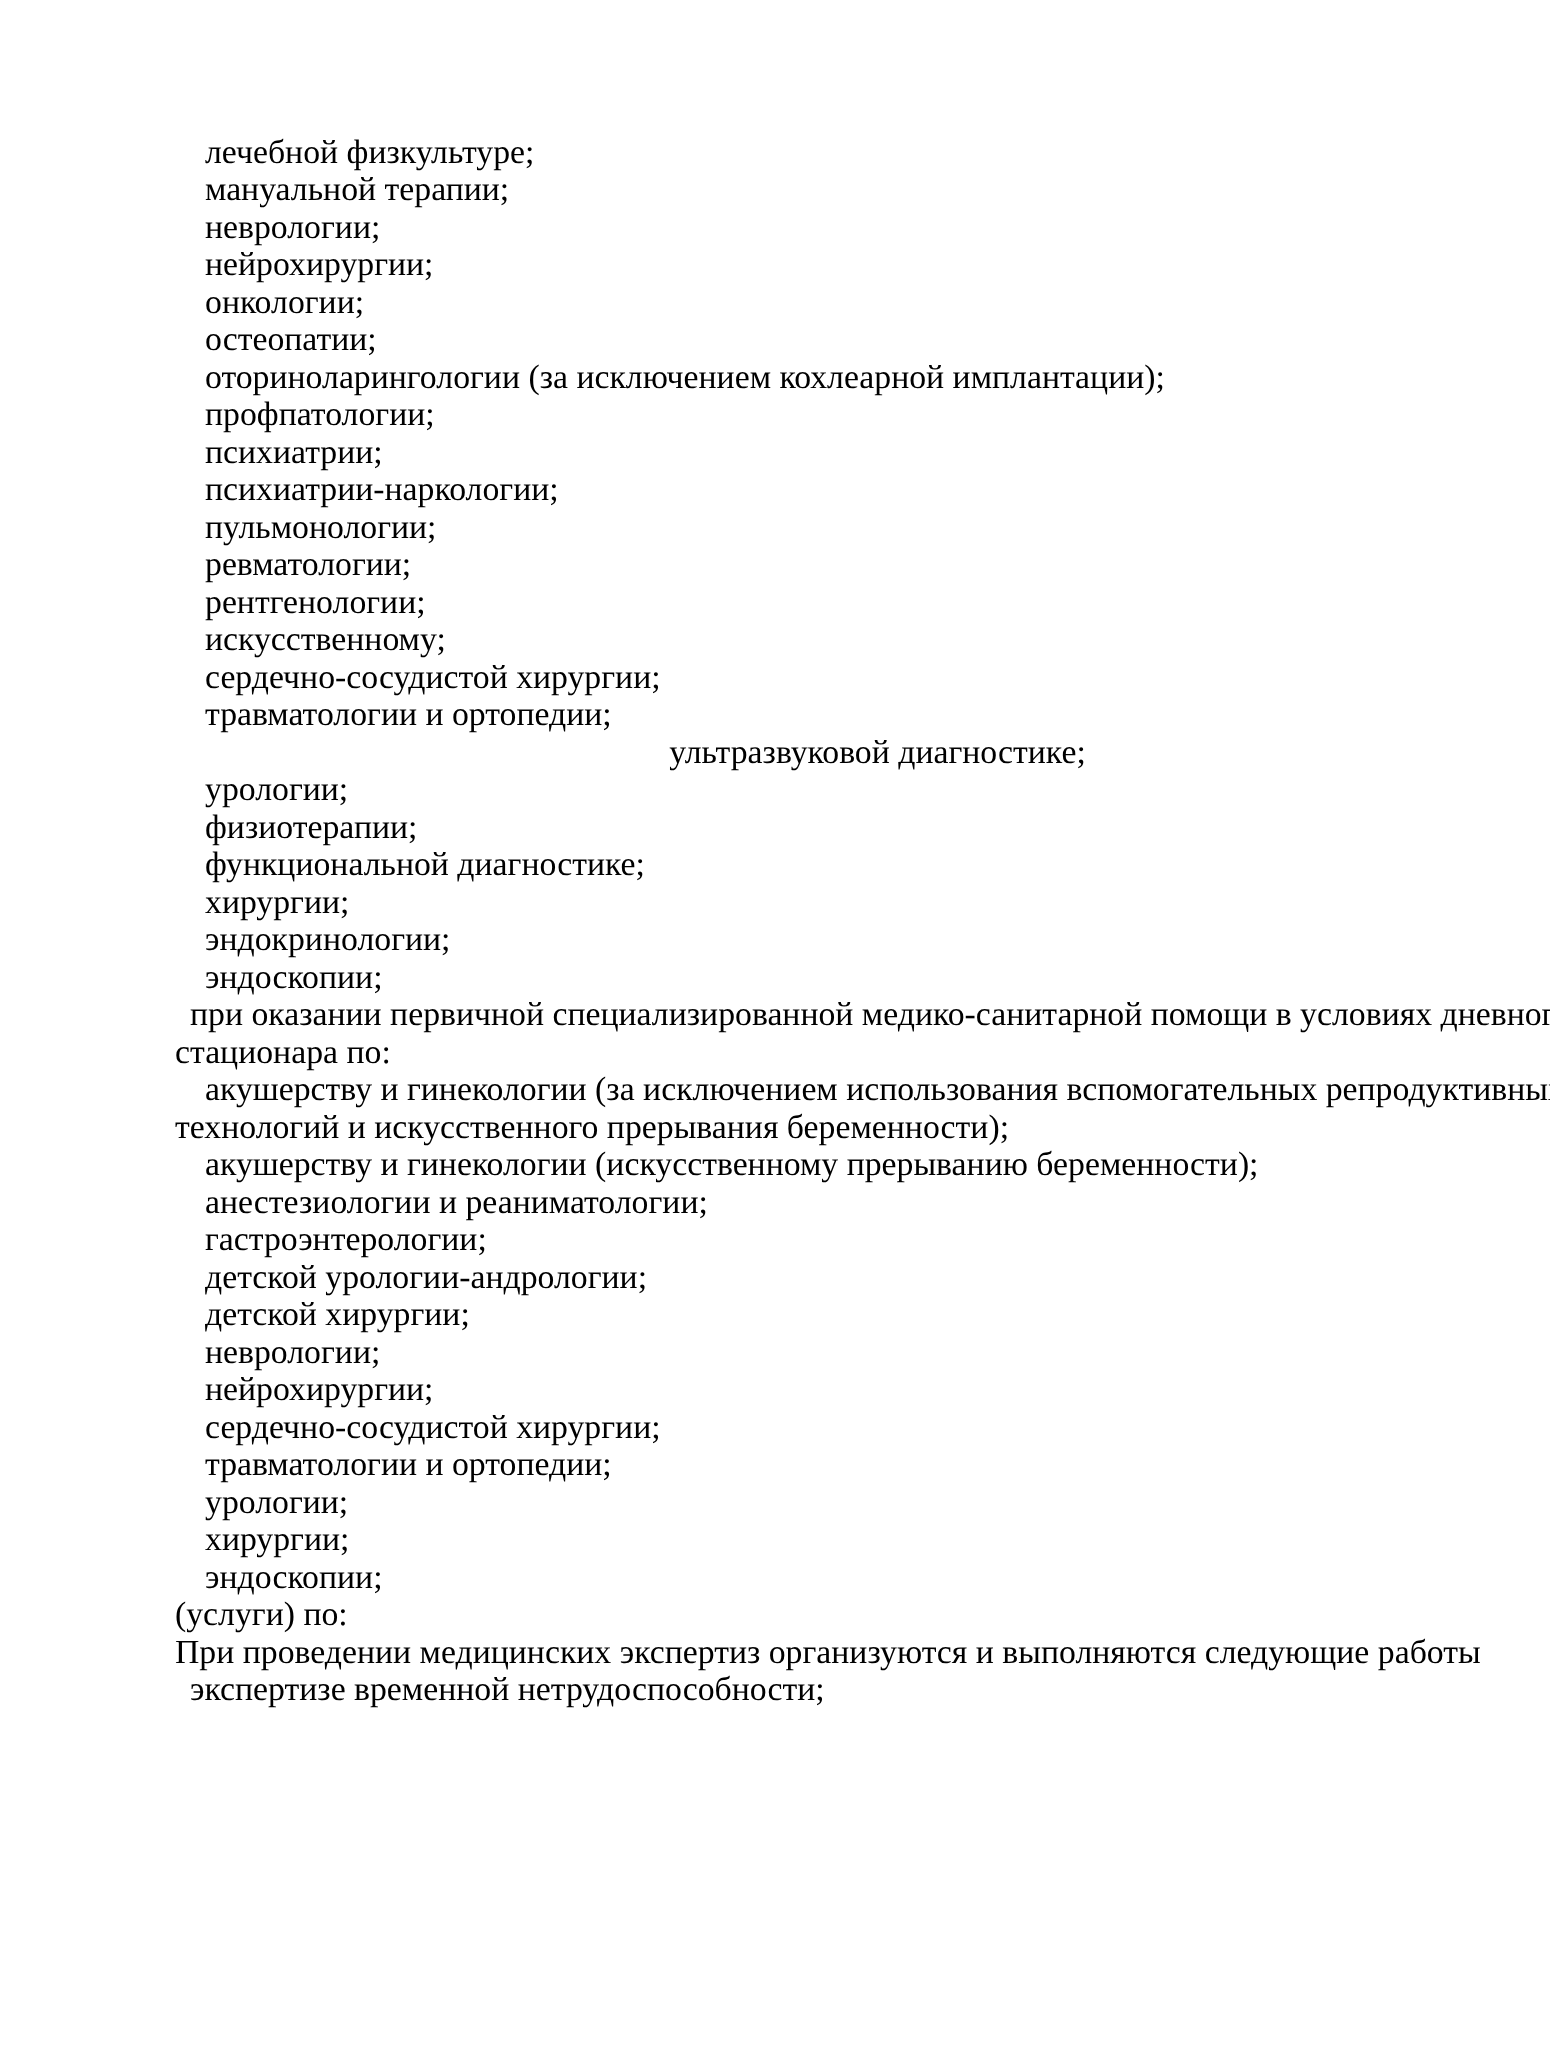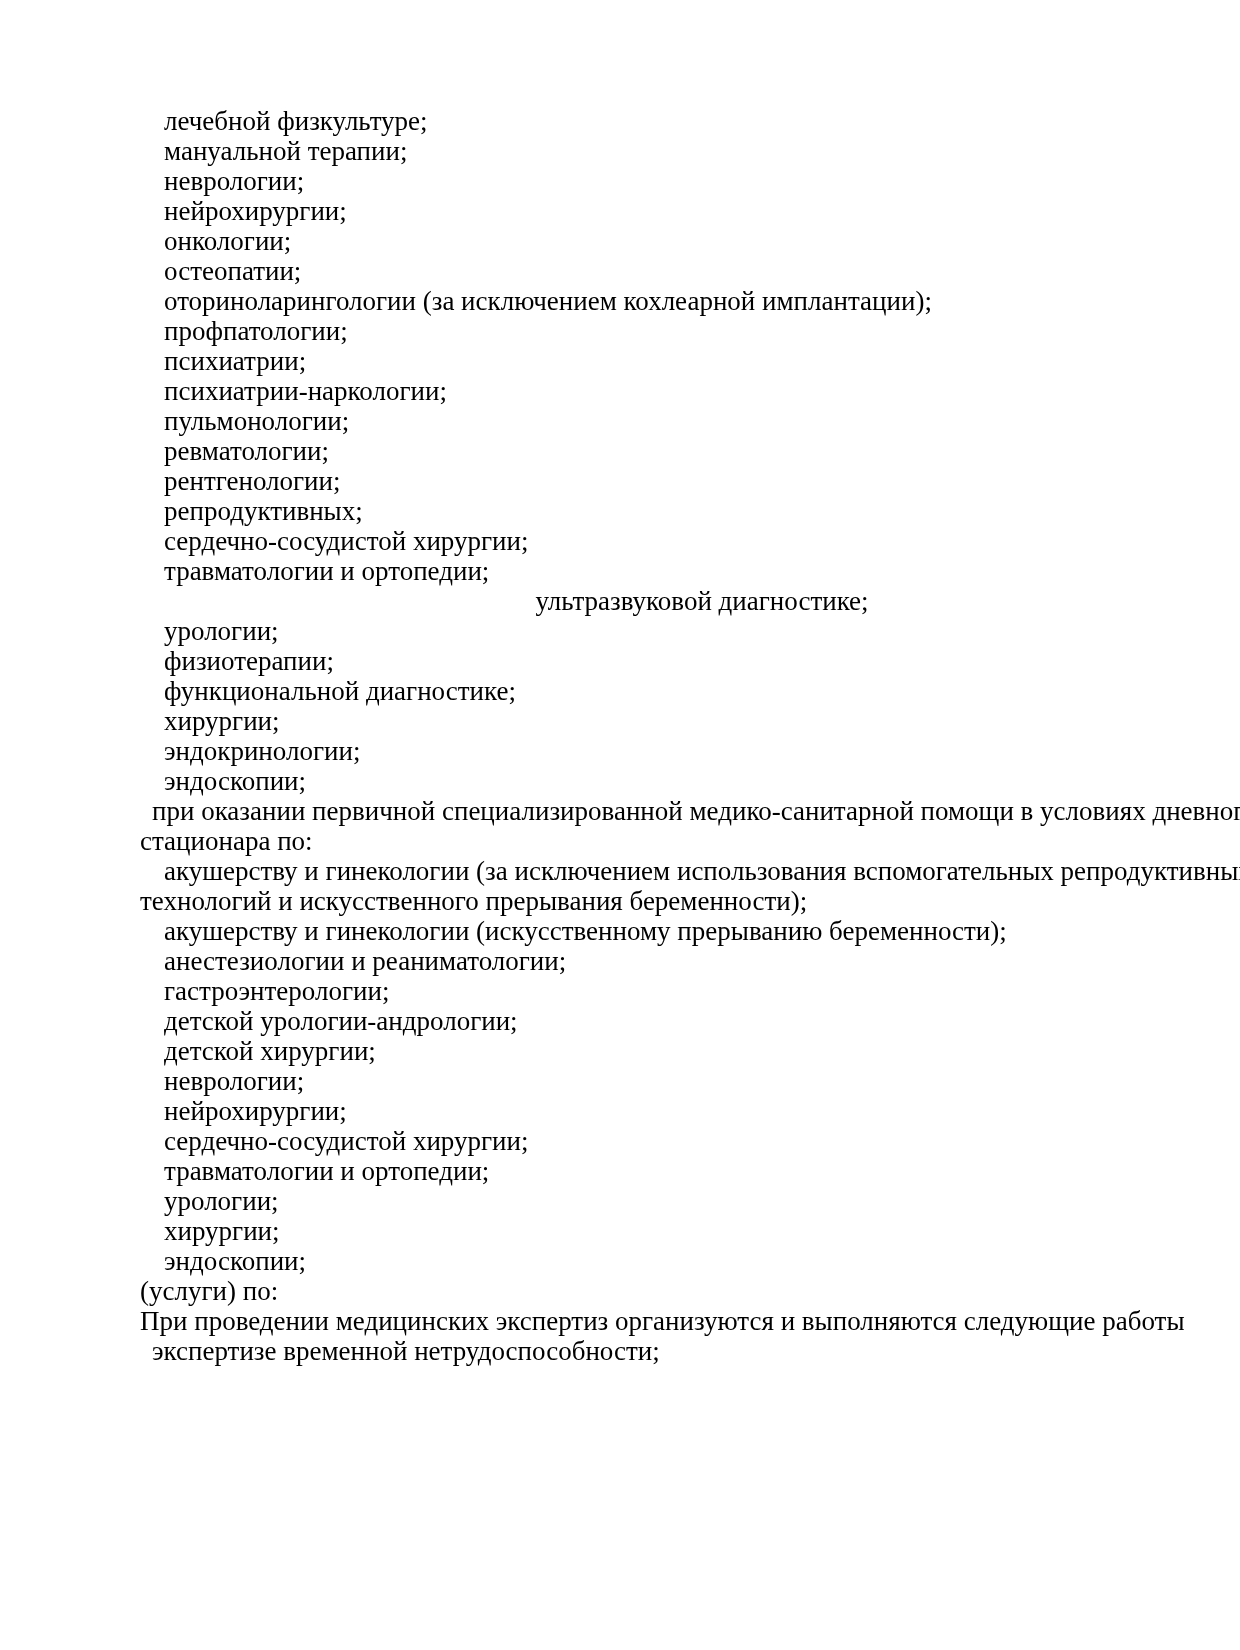--- a/index.html
+++ b/index.html
@@ -77,21 +77,21 @@
       <div class="paragraph">
         <div class="line" style="padding-left: 24px;">пульмонологии;</div>
       </div>
       <div class="paragraph">
         <div class="line" style="padding-left: 24px;">ревматологии;</div>
       </div>
       <div class="paragraph">
         <div class="line" style="padding-left: 24px;">рентгенологии;</div>
       </div>
       <div class="paragraph">
-        <div class="line" style="padding-left: 24px;">репродуктивных;</div>
+        <div class="line" style="padding-left: 24px;">искусственному;</div>
       </div>
       <div class="paragraph">
         <div class="line" style="padding-left: 24px;">сердечно-сосудистой хирургии;</div>
       </div>
       <div class="paragraph">
         <div class="line" style="padding-left: 24px;">травматологии и ортопедии;</div>
       </div>
       <div class="paragraph">
         <div class="line" style="padding-left: 24px; text-align: center;">ультразвуковой диагностике;</div>
       </div>

